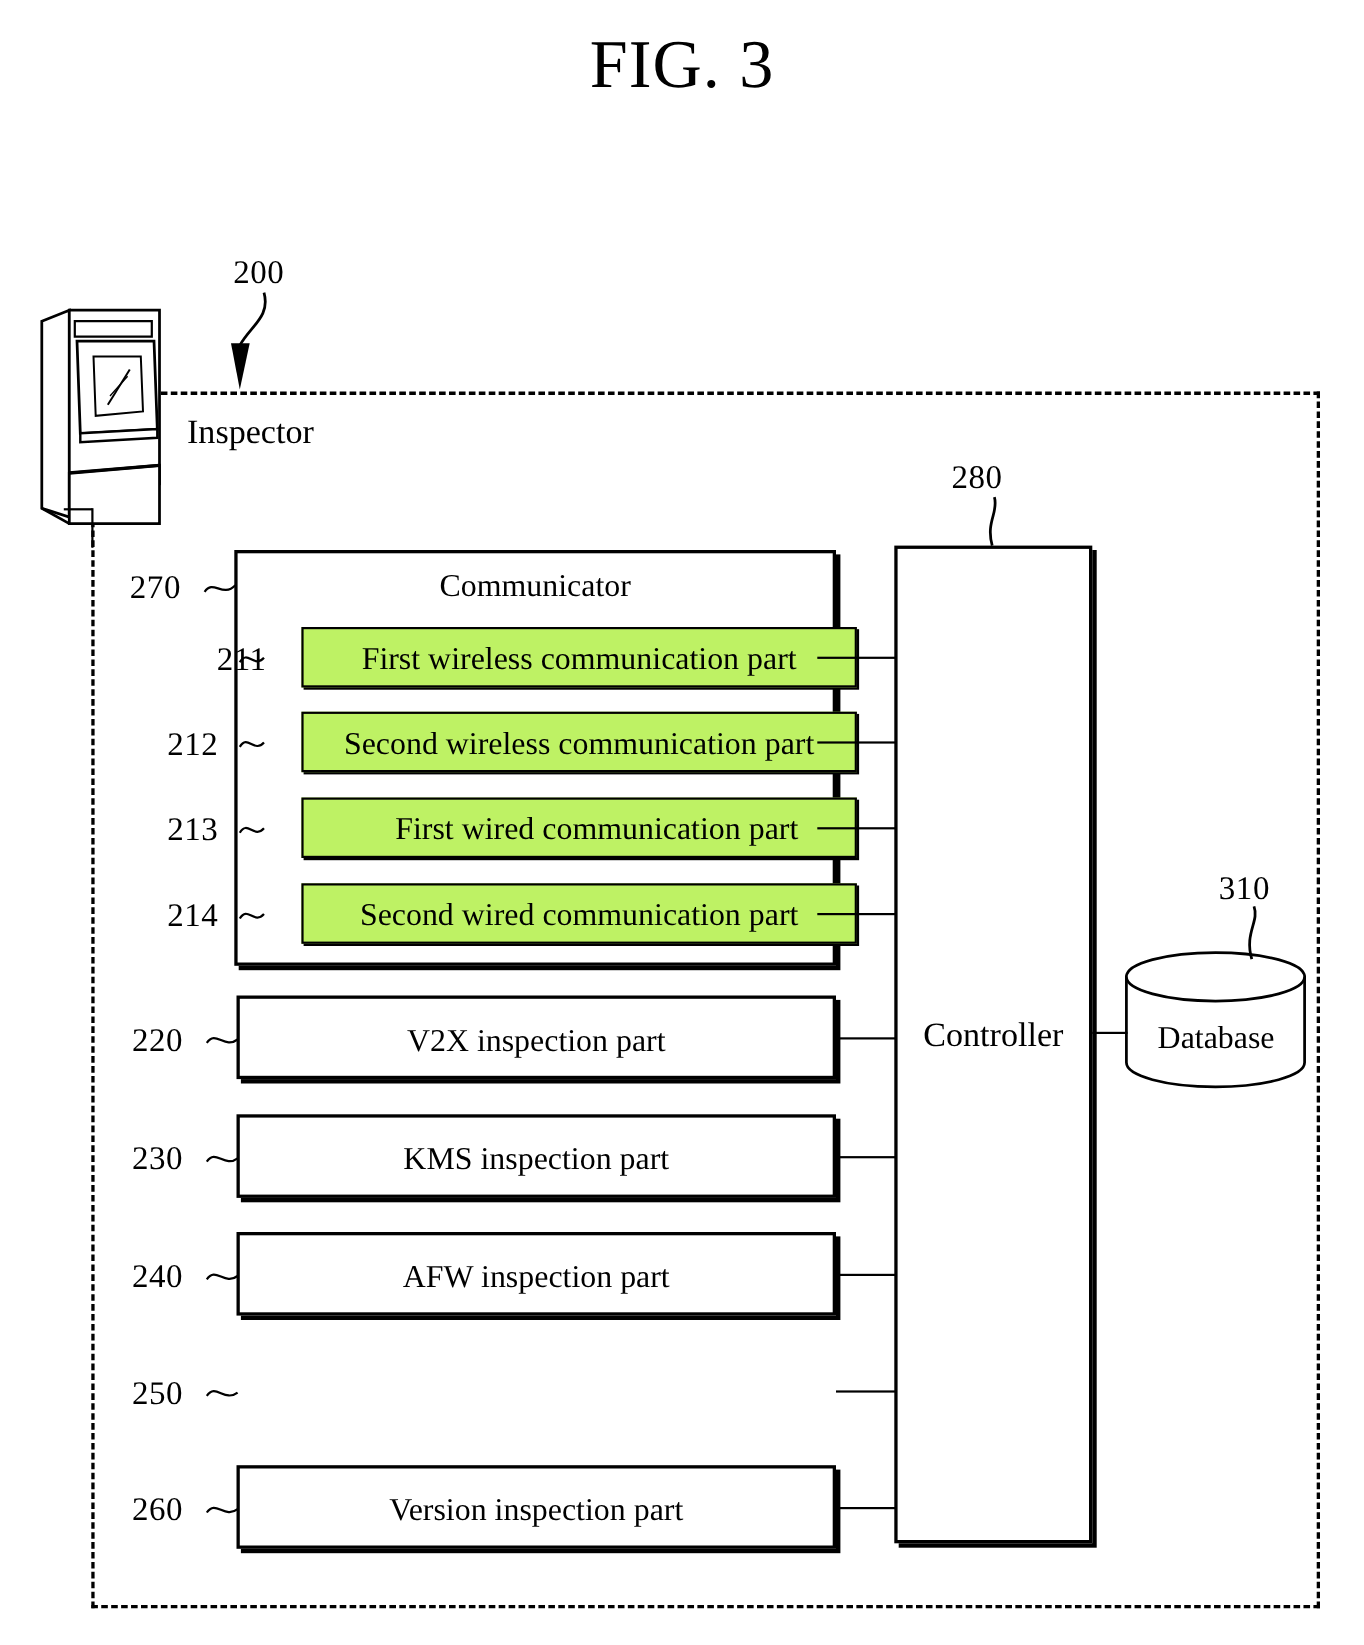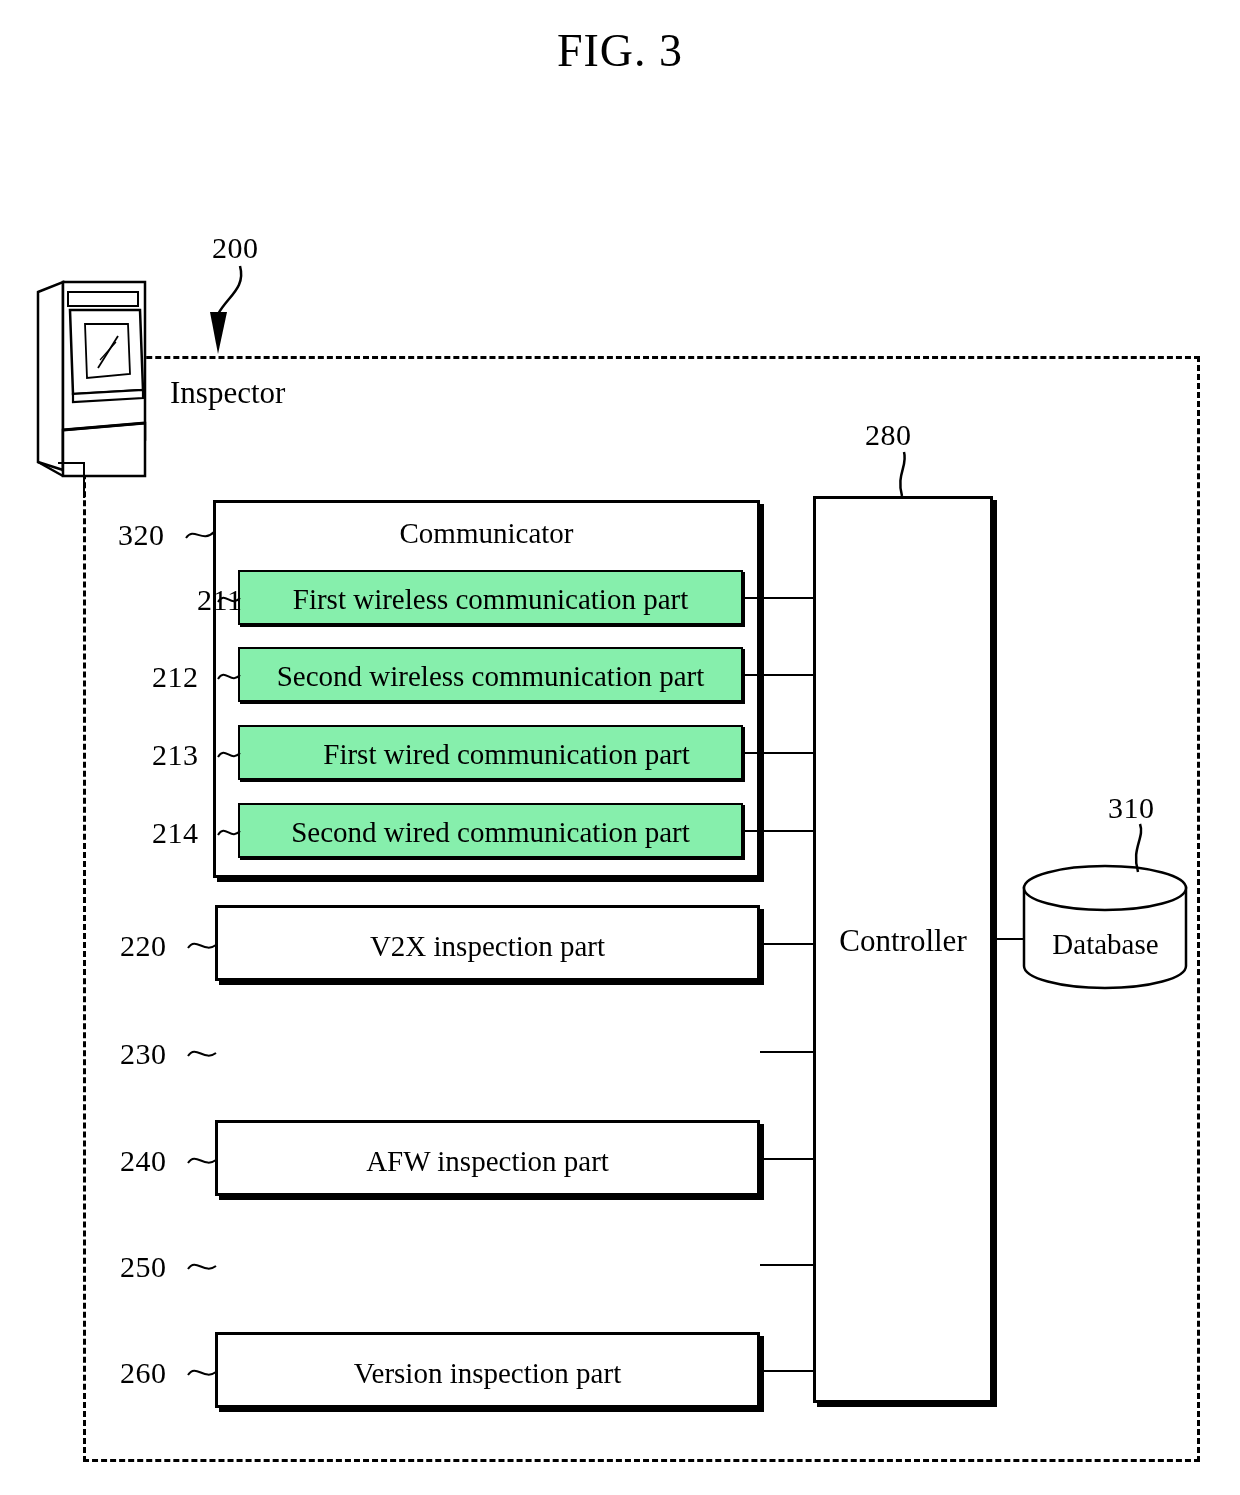--- a/index.html
+++ b/index.html
@@ -20,21 +20,21 @@
     overflow: hidden;
   }
 
   
   .fig-title {
     position: absolute;
     left: 0;
     top: 24px;
     width: 1240px;
     text-align: center;
-    font-size: 46px;
+    font-size: 62px;
     letter-spacing: 1px;
     font-family: "Liberation Serif", "DejaVu Serif", serif;
   }
 
   
   .system-boundary {
     position: absolute;
     left: 83px;
     top: 356px;
     width: 1117px;
@@ -61,23 +61,24 @@
   .box {
     position: absolute;
     box-sizing: border-box;
     background: #ffffff;
     border: 3px solid #000;
     box-shadow: 4px 4px 0 0 #000;
   }
   .box-inner {
     position: absolute;
     box-sizing: border-box;
-    background: #86efac;
+    background: #bef264;
     border: 2px solid #000;
     box-shadow: 2px 2px 0 0 #000;
+    margin-left: 36px;
   }
   .box-label {
     position: absolute;
     left: 0;
     right: 0;
     text-align: center;
     font-size: 29px;
     font-family: "Liberation Serif", "DejaVu Serif", serif;
     white-space: nowrap;
   }
@@ -188,20 +189,23 @@
   <div class="box-inner" style="left:238px; top:725px; width:505px; height:55px;">
     <div class="box-label" style="top:11px;padding-left:32px;">First wired communication part</div>
   </div>
 
   <div class="box-inner" style="left:238px; top:803px; width:505px; height:55px;">
     <div class="box-label" style="top:11px;">Second wired communication part</div>
   </div>
 
   <div class="box" style="left:215px; top:905px; width:545px; height:76px;">
     <div class="box-label" style="top:22px;">V2X inspection part</div>
+  </div>
+  <div class="box" style="left:215px; top:1013px; width:545px; height:76px;">
+    <div class="box-label" style="top:22px;">KMS inspection part</div>
   </div>
   <div class="box" style="left:215px; top:1120px; width:545px; height:76px;">
     <div class="box-label" style="top:22px;">AFW inspection part</div>
   </div>
   <div class="box" style="left:215px; top:1332px; width:545px; height:76px;">
     <div class="box-label" style="top:22px;">Version inspection part</div>
   </div>
 
   <div class="box" style="left:813px; top:496px; width:180px; height:907px;">
     <div class="ctr-label" style="top:424px;">Controller</div>
@@ -230,21 +234,21 @@
   <div class="hline" style="left:743px; top:752px;  width:72px;"></div>
   <div class="hline" style="left:743px; top:830px;  width:72px;"></div>
   <div class="hline" style="left:760px; top:943px;  width:55px;"></div>
   <div class="hline" style="left:760px; top:1051px; width:55px;"></div>
   <div class="hline" style="left:760px; top:1158px; width:55px;"></div>
   <div class="hline" style="left:760px; top:1264px; width:55px;"></div>
   <div class="hline" style="left:760px; top:1370px; width:55px;"></div>
 
   <div class="hline" style="left:993px; top:938px; width:32px;"></div>
 
-  <div class="ref" style="left:118px; top:518px;">320</div>
+  <div class="ref" style="left:118px; top:518px;">270</div>
   <svg class="leader" style="left:186px; top:522px;" width="32" height="22">
     <path d="M 0 16 C 8 4, 16 22, 28 10" fill="none" stroke="#000" stroke-width="2"></path>
   </svg>
 
   <div class="ref" style="left:152px; top:583px;margin-left:45px;">211</div>
   <svg class="leader" style="left:218px; top:588px;" width="24" height="22">
     <path d="M 0 14 C 7 2, 13 20, 22 10" fill="none" stroke="#000" stroke-width="2"></path>
   </svg>
 
   <div class="ref" style="left:152px; top:660px;">212</div>

